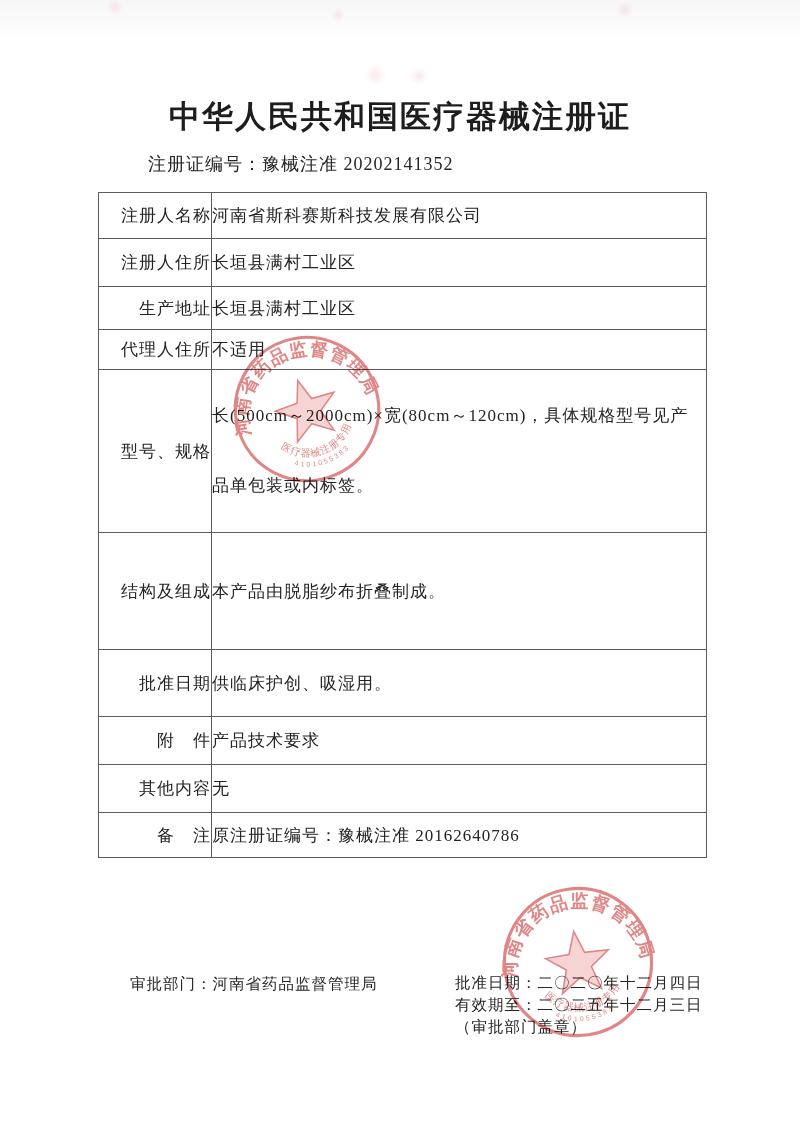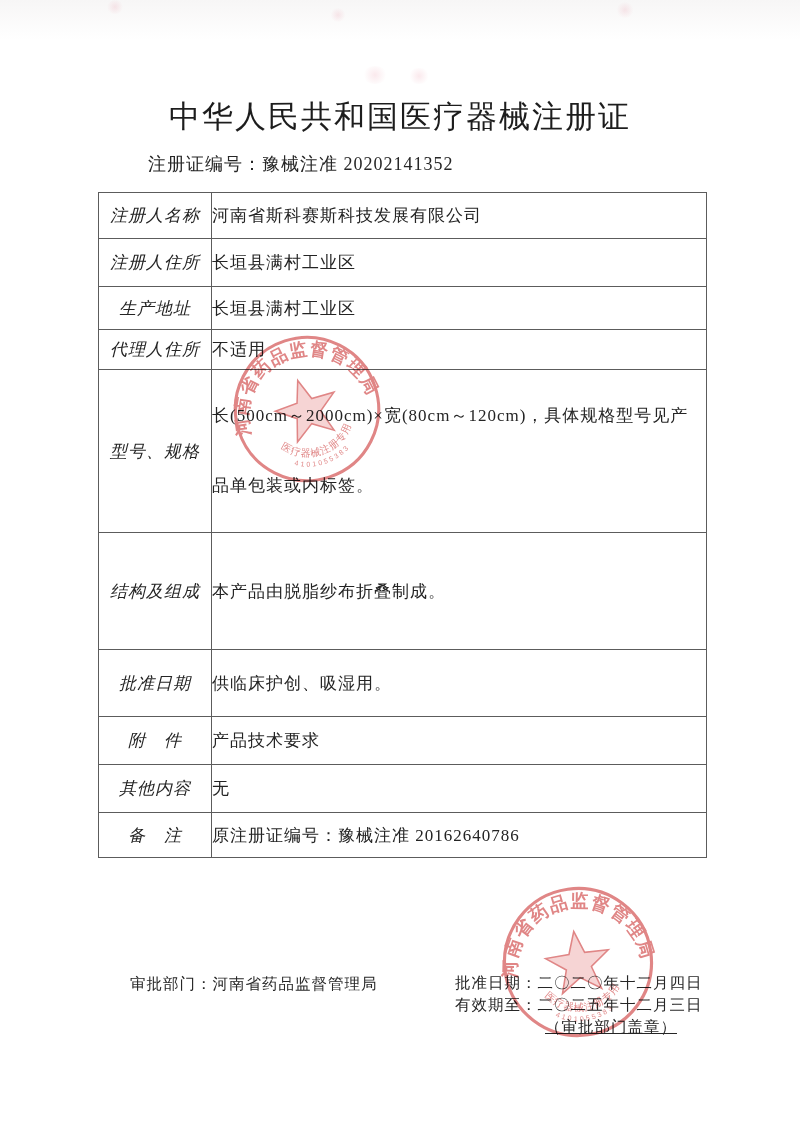--- a/index.html
+++ b/index.html
@@ -17,55 +17,55 @@
     background:radial-gradient(circle,rgba(228,130,150,.5) 0%,rgba(228,130,150,0) 70%);
     opacity:.35;pointer-events:none;}
   .s1{left:106px;top:0px;width:18px;height:14px;}
   .s2{left:330px;top:8px;width:16px;height:14px;}
   .s3{left:362px;top:66px;width:26px;height:18px;}
   .s4{left:408px;top:68px;width:22px;height:16px;}
   .s5{left:616px;top:2px;width:18px;height:16px;}
 
   .title{
     position:absolute;left:0;top:96px;width:800px;
-    text-align:center;font-size:31px;font-weight:normal;
+    text-align:center;font-size:31px;font-weight:bold;
     letter-spacing:2px;color:#1d1d1d;margin:0;
   }
   .regno{
     position:absolute;left:148px;top:152px;
     font-size:18px;letter-spacing:1px;color:#262626;
   }
 
   table.cert{
     position:absolute;left:98px;top:192px;
     width:606px;border-collapse:collapse;table-layout:fixed;
     font-size:17px;
   }
   table.cert td{
     border:1px solid #5c5c5c;
     vertical-align:middle;
     padding:2px 0;
   }
-  td.label{width:112px;text-align:center;letter-spacing:1px;color:#242424;font-style:italic;}
+  td.label{width:112px;text-align:right;letter-spacing:1px;color:#242424;}
   td.value{width:494px;text-align:left;padding-left:16px;padding-right:10px;color:#242424;letter-spacing:1px;}
   tr.r1{height:46px;} tr.r2{height:48px;} tr.r3{height:43px;}
   tr.r4{height:37px;} tr.r5{height:40px;} tr.r6{height:40px;}
   tr.r7{height:163px;} tr.r8{height:117px;margin-top:40px;} tr.r9{height:67px;}
   tr.r10{height:48px;margin-top:16px;} tr.r11{height:48px;} tr.r12{height:45px;}
   tr.r7 td.value{line-height:70px;}
 
   .footer-left{
     position:absolute;left:130px;top:974px;
     font-size:15.5px;letter-spacing:1px;color:#262626;
   }
   .footer-right{
     position:absolute;left:455px;top:972px;width:260px;
     font-size:15.5px;letter-spacing:1px;color:#262626;line-height:22px;
   }
-  .seal-note{text-align:right;padding-right:38px;text-decoration:underline;}
+  .seal-note{text-align:left;padding-right:38px;}
 
   .stamp{position:absolute;mix-blend-mode:multiply;opacity:.82;pointer-events:none;}
   .stamp1{left:230px;top:332px;width:154px;height:154px;transform:rotate(-18deg);}
   .stamp2{left:499px;top:883px;width:158px;height:158px;transform:rotate(-8deg);}
   .stamp svg{width:100%;height:100%;}
   .stamp .ring{fill:none;stroke:#d96b6b;stroke-width:4;}
   .stamp .star{fill:rgba(231,138,138,.45);stroke:#d96b6b;stroke-width:2;}
   .stamp text{fill:#d96b6b;font-family:"Liberation Sans","DejaVu Sans",sans-serif;}
   .stamp .arc-main{font-size:23px;font-weight:bold;letter-spacing:2px;}
   .stamp .arc-sub{font-size:13px;letter-spacing:1px;}

